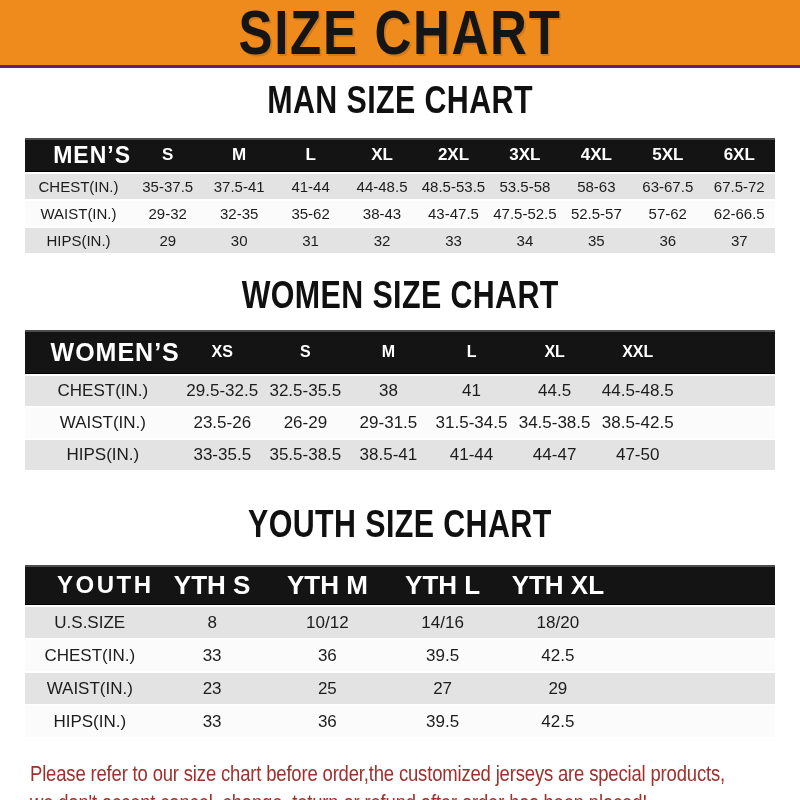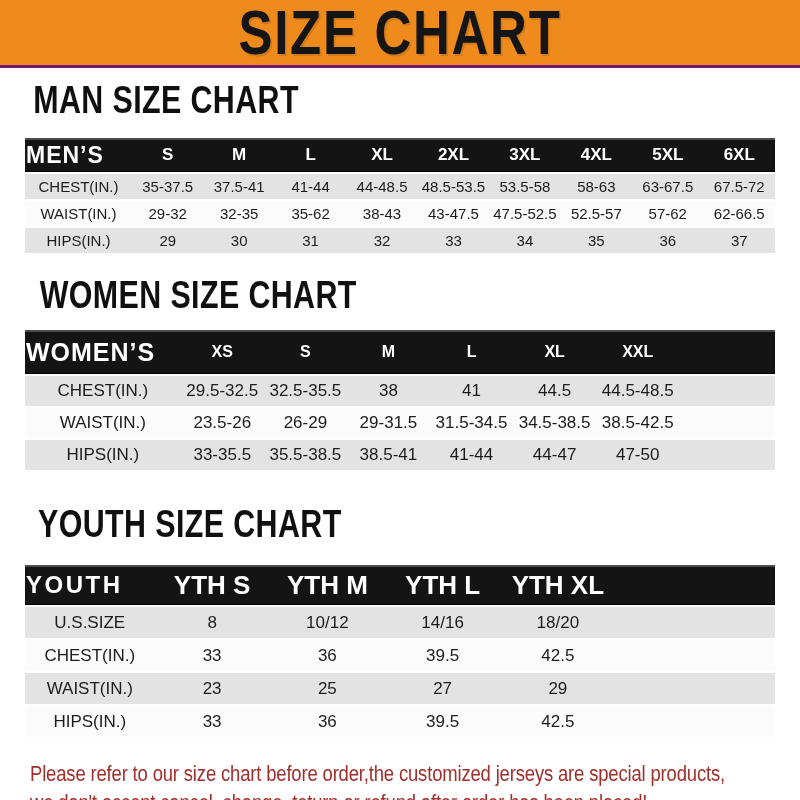--- a/index.html
+++ b/index.html
@@ -14,21 +14,21 @@
     display:flex;align-items:center;justify-content:center;
   }
   .banner-title{
     font-size:60px;font-weight:bold;color:#151515;line-height:1;
     white-space:nowrap;display:inline-block;
     transform:scale(0.85,1.05);letter-spacing:2px;
     text-shadow:2px 2px 0 rgba(0,0,0,0.12);
   }
   
   h2.section-heading{
-    text-align:left;margin:0;line-height:40px;font-size:38px;color:#101010;
+    text-align:center;margin:12px;line-height:40px;font-size:38px;color:#101010;
   }
   h2.section-heading .cond{
     display:inline-block;transform:scaleX(0.8);white-space:nowrap;
     font-weight:bold;letter-spacing:0.5px;
   }
   .sec-men  h2{margin-top:12px;}
   .sec-men  .tbl{margin-top:16px;}
   .sec-women h2{margin-top:20px;}
   .sec-women .tbl{margin-top:13px;}
   .sec-youth h2{margin-top:32px;}
@@ -36,21 +36,21 @@
   
   .tbl{
     width:750px;margin-left:auto;margin-right:auto;
     border-collapse:separate;border-spacing:0 2px;table-layout:fixed;
   }
   .tbl th{
     background:#141414;color:#ffffff;font-weight:bold;text-align:center;
     box-shadow:inset 0 2px 0 #4d4d4d, inset 0 -1px 0 #000;
     white-space:nowrap;overflow:hidden;
   }
-  .tbl th.label{text-align:left;letter-spacing:1px;}
+  .tbl th.label{text-align:right;letter-spacing:1px;}
   .tbl td{text-align:center;color:#1c1c1c;white-space:nowrap;overflow:hidden;}
   .tbl tbody tr:nth-child(odd) td{background:#E3E3E3;}
   .tbl tbody tr:nth-child(even) td{background:#FBFBFB;}
 
   .men th{height:32px;font-size:17px;}
   .men th.label{font-size:23px;}
   .men td{height:23px;font-size:15px;}
   .men .label{width:14%;}
 
   .women th{height:42px;font-size:16px;}

